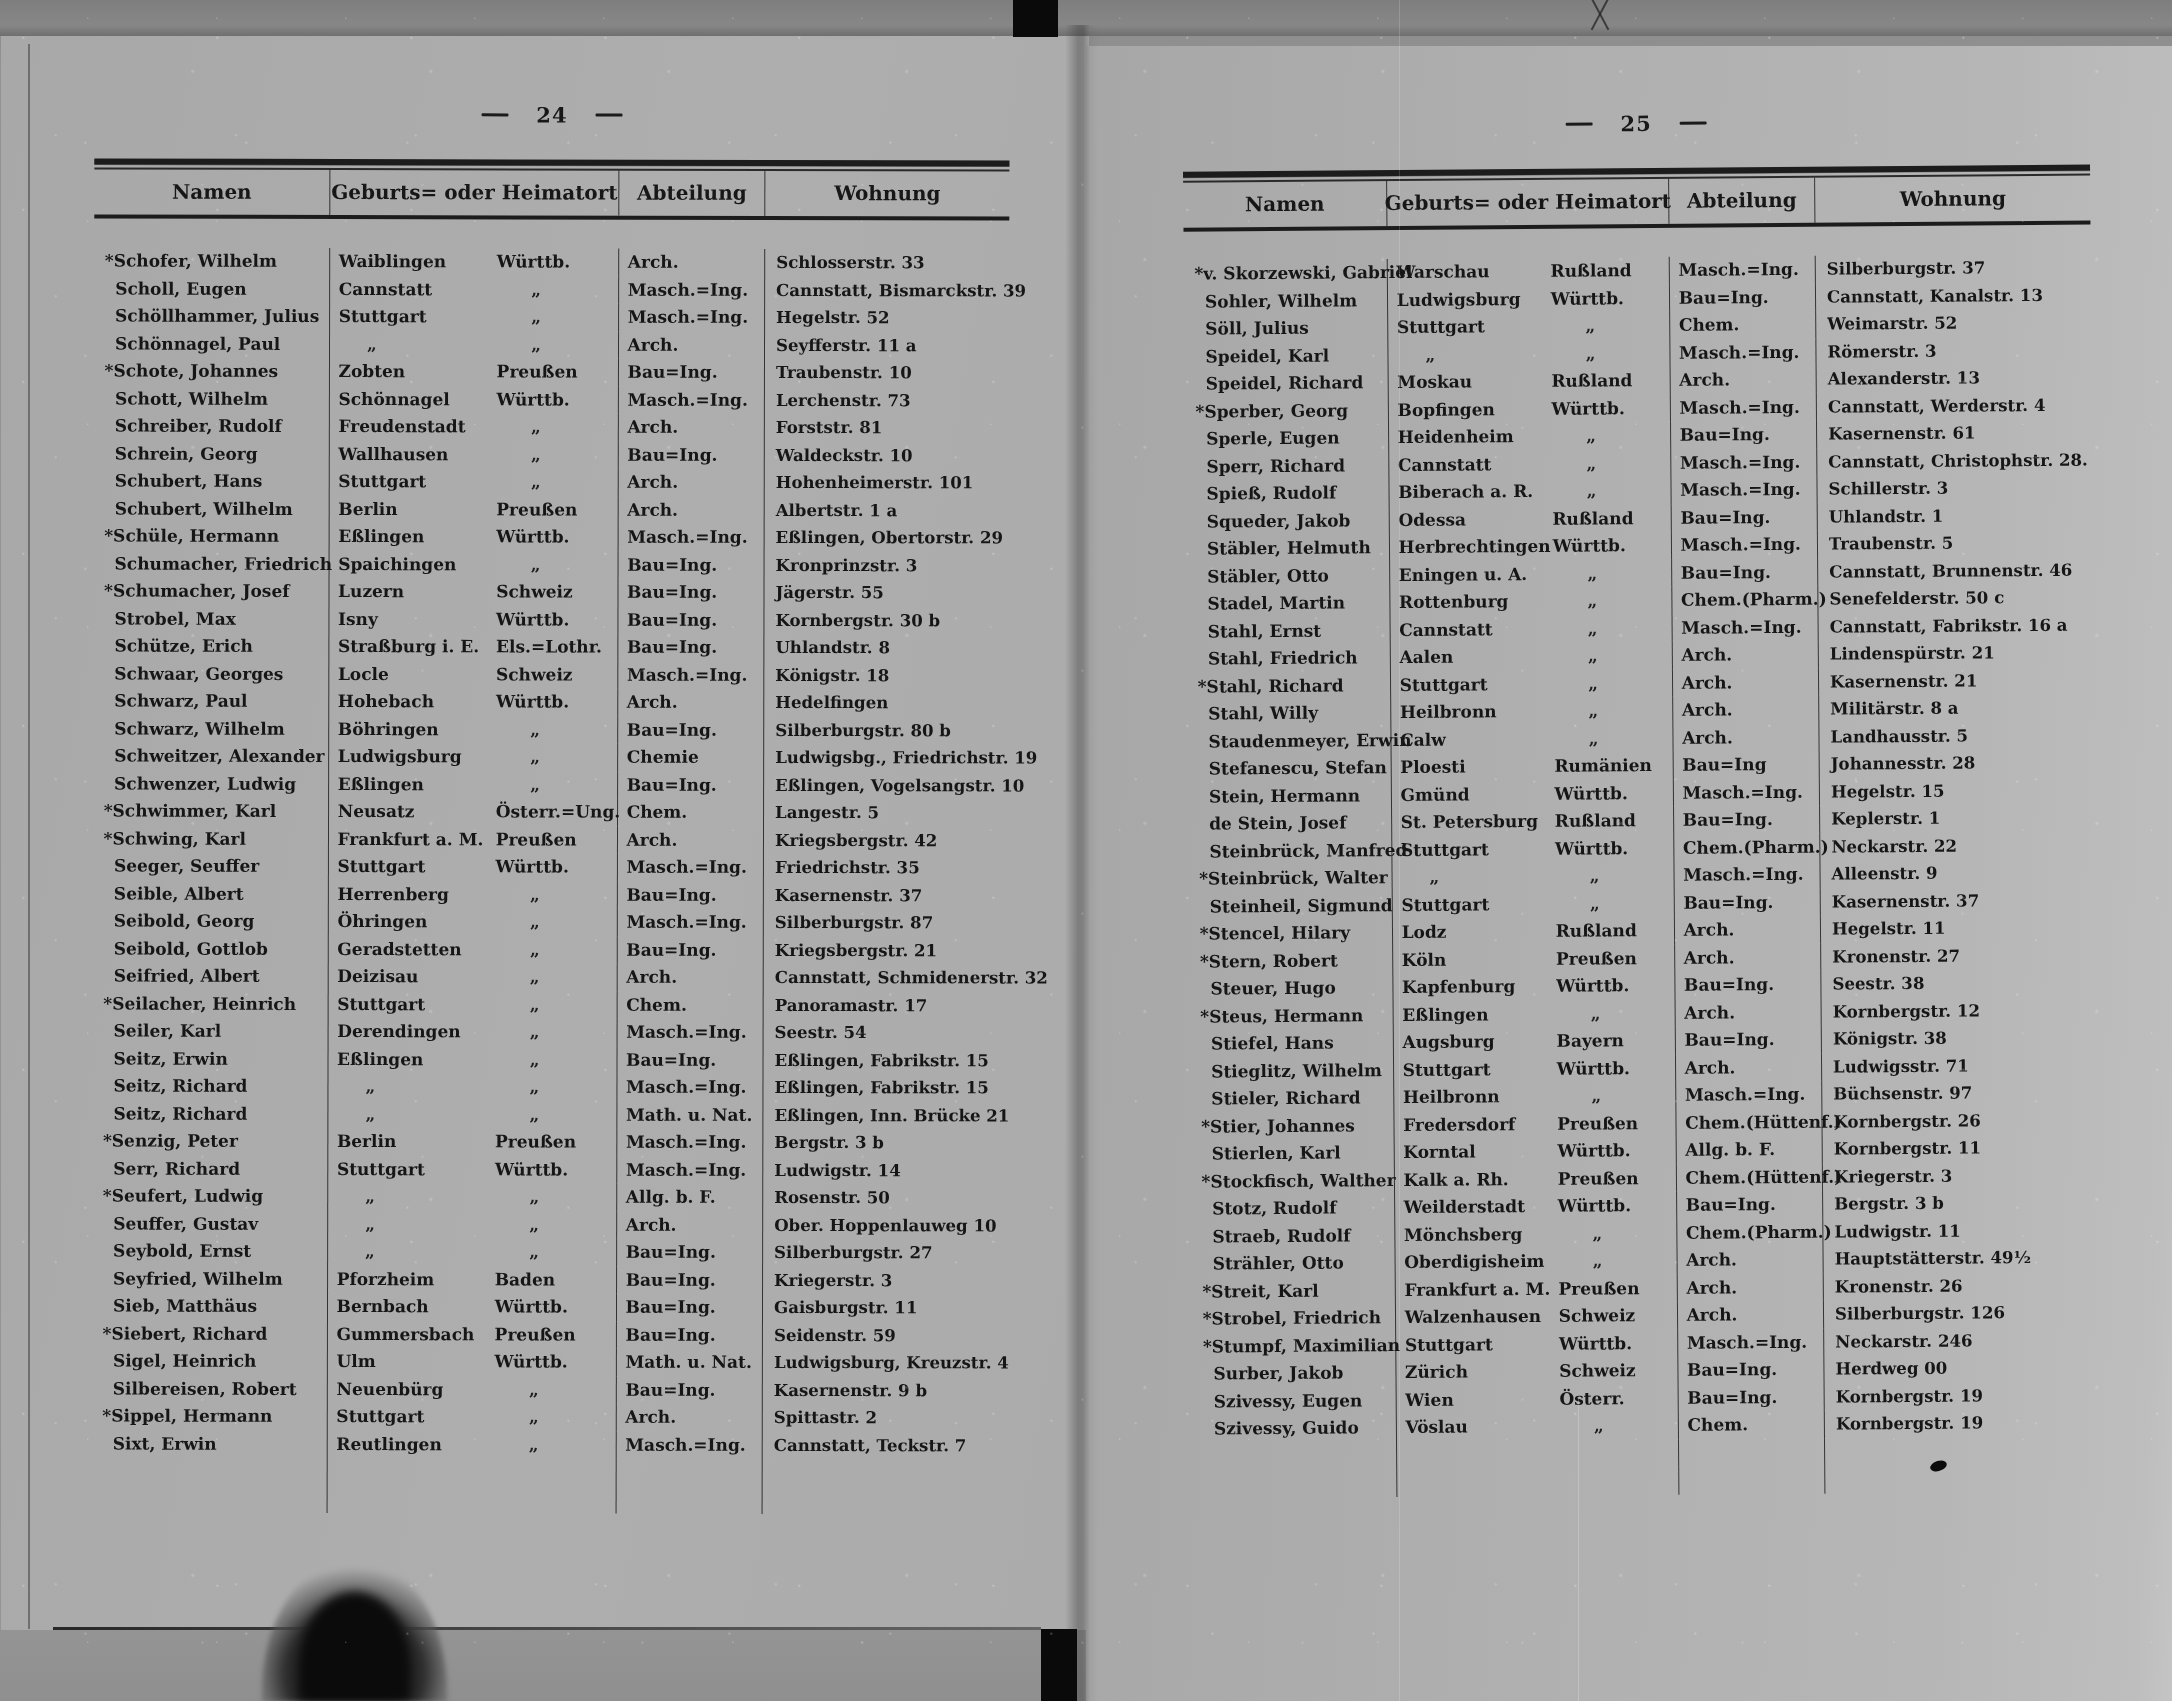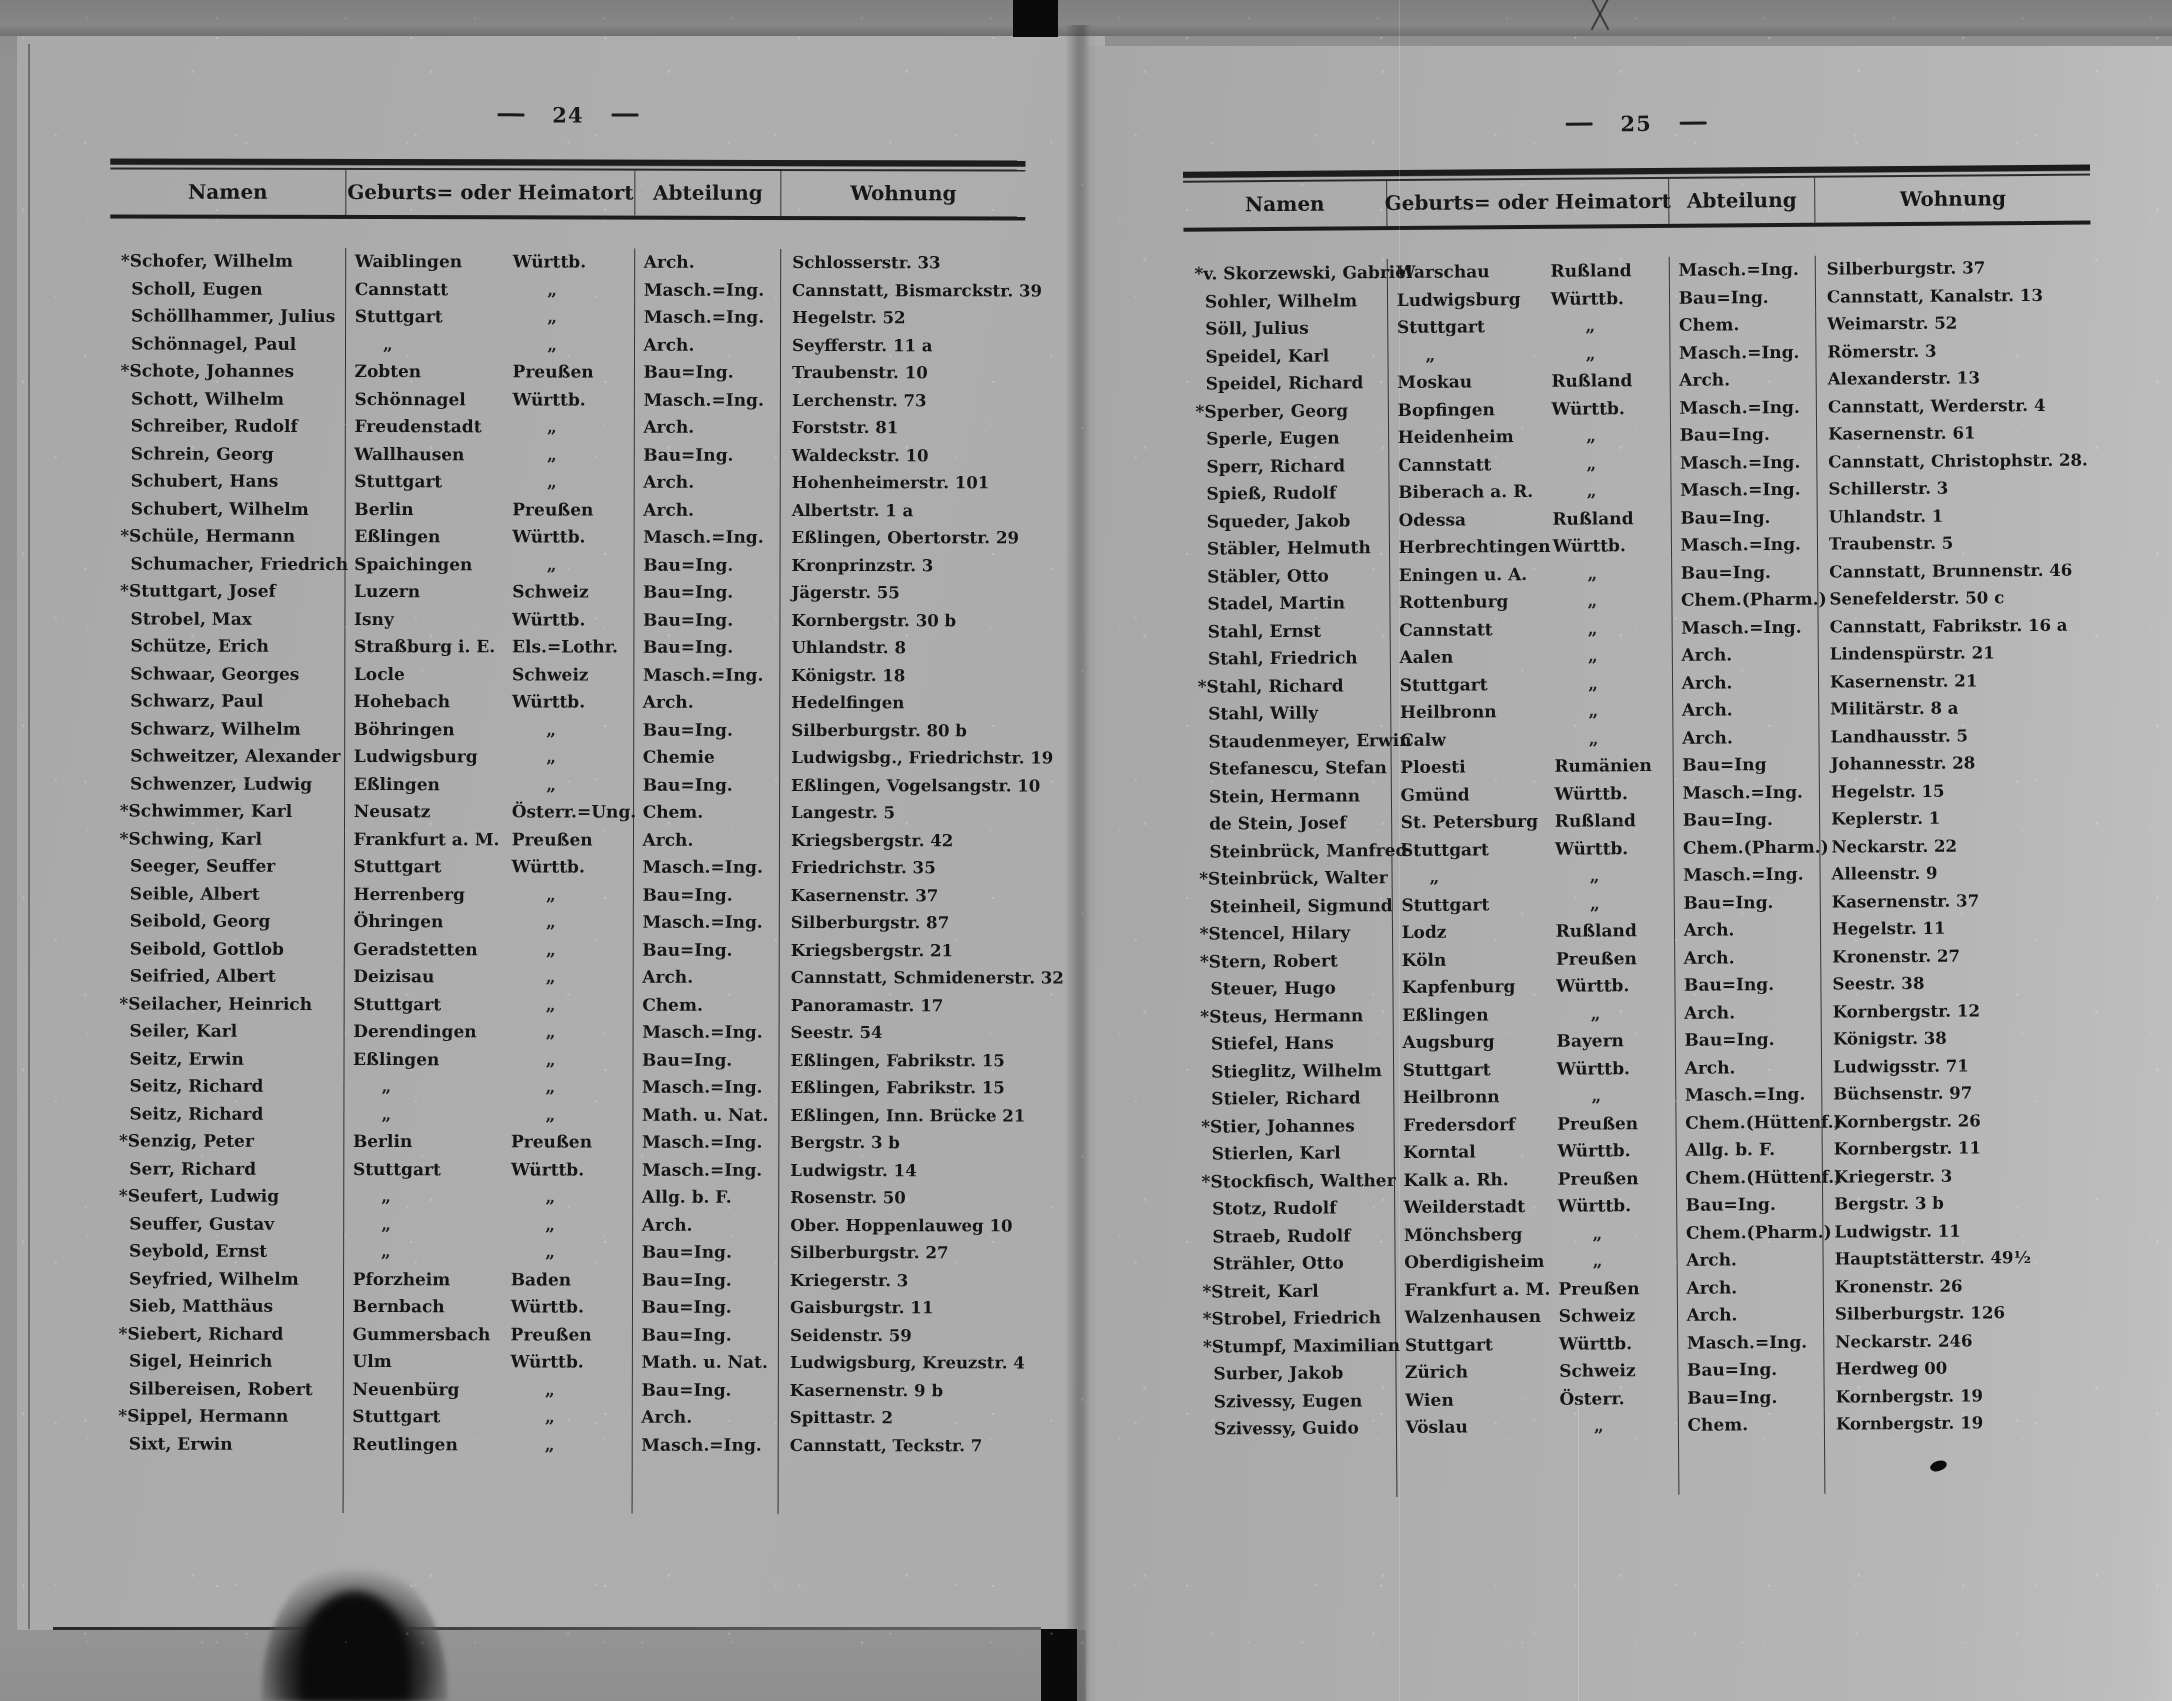--- a/index.html
+++ b/index.html
@@ -16,21 +16,21 @@
     background-image:
       radial-gradient(circle 1.2px at 12% 22%, rgba(255,255,255,.40), transparent 1.8px),
       radial-gradient(circle 0.9px at 53% 67%, rgba(255,255,255,.34), transparent 1.8px),
       radial-gradient(circle 1.5px at 81% 38%, rgba(255,255,255,.30), transparent 2.5px),
       radial-gradient(circle 0.9px at 31% 84%, rgba(255,255,255,.32), transparent 1.8px),
       radial-gradient(circle 0.6px at 68% 9%, rgba(255,255,255,.38), transparent 1.2px),
       radial-gradient(circle 1.2px at 92% 76%, rgba(255,255,255,.26), transparent 1.8px);
     background-size:194px 172px,161px 213px,238px 188px,180px 161px,129px 203px,220px 243px;}
   
   .page{position:absolute;}
-  .page-left{left:17px;top:36px;width:1088px;height:1594px;
+  .page-left{left:1px;top:36px;width:1088px;height:1594px;
     background:linear-gradient(100deg,#a8a8a8 0%,#aeaeae 55%,#ababab 100%);}
   .page-right{left:1086px;top:23px;width:1095px;height:1678px;
     background:linear-gradient(93deg,#a7a7a7 0%,#b0b0b0 45%,#b6b6b6 78%,#bebebe 96%,#c6c6c6 100%);margin-top:23px;}
   .page-inner{position:absolute;inset:0;}
   .page-right .page-inner{transform:rotate(-0.45deg);transform-origin:40% 30%;}
   .page-left .page-inner{transform:rotate(0.12deg);transform-origin:30% 20%;}
   
   .pagenum{position:absolute;top:66px;display:flex;align-items:center;justify-content:center;gap:28px;
     font-size:21px;font-weight:bold;color:#181818;letter-spacing:1.2px;}
   .page-left .pagenum{left:93px;width:915px;}
@@ -183,21 +183,21 @@
           </div>
           <div class="cell c-dept b">Masch.=Ing.</div>
           <div class="cell c-home b">Eßlingen, Obertorstr. 29</div>
           <div class="cell c-name">Schumacher, Friedrich</div>
           <div class="cell c-origin b">
             <span class="city">Spaichingen</span>
             <span class="land ditto">„</span>
           </div>
           <div class="cell c-dept b">Bau=Ing.</div>
           <div class="cell c-home b">Kronprinzstr. 3</div>
-          <div class="cell c-name star">*Stuttgart, Josef</div>
+          <div class="cell c-name star">*Schumacher, Josef</div>
           <div class="cell c-origin b">
             <span class="city">Luzern</span>
             <span class="land">Schweiz</span>
           </div>
           <div class="cell c-dept b">Bau=Ing.</div>
           <div class="cell c-home b">Jägerstr. 55</div>
           <div class="cell c-name">Strobel, Max</div>
           <div class="cell c-origin b">
             <span class="city">Isny</span>
             <span class="land">Württb.</span>

